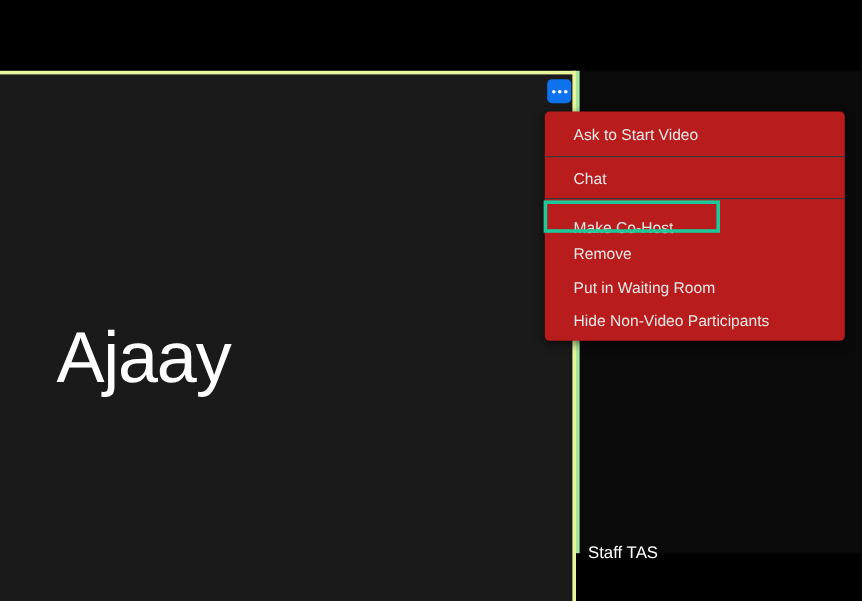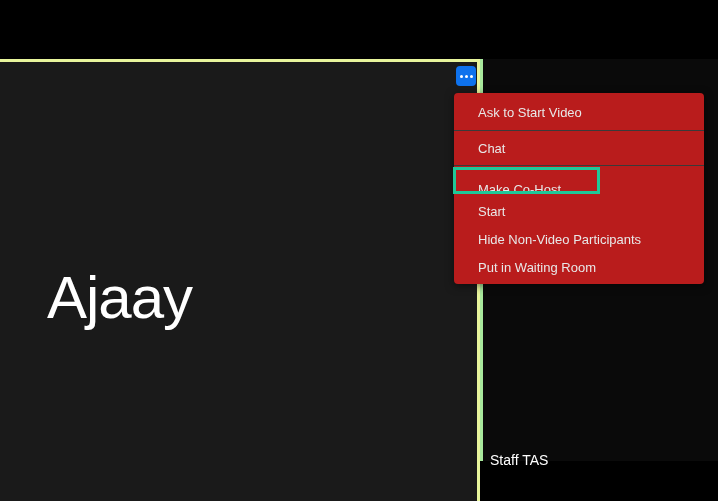--- a/index.html
+++ b/index.html
@@ -162,17 +162,17 @@
   <div class="menu-divider"></div>
   <div class="menu-group">
     <div class="menu-item">Chat</div>
   </div>
   <div class="menu-divider"></div>
   <div class="menu-group">
     <div class="menu-item highlighted">
       <span>Make Co-Host</span>
       <div class="highlight-box"></div>
     </div>
-    <div class="menu-item">Start</div>
+    <div class="menu-item">Remove</div>
+    <div class="menu-item">Put in Waiting Room</div>
     <div class="menu-item">Hide Non-Video Participants</div>
-    <div class="menu-item">Put in Waiting Room</div>
   </div>
 </div>
 
 </body></html>

